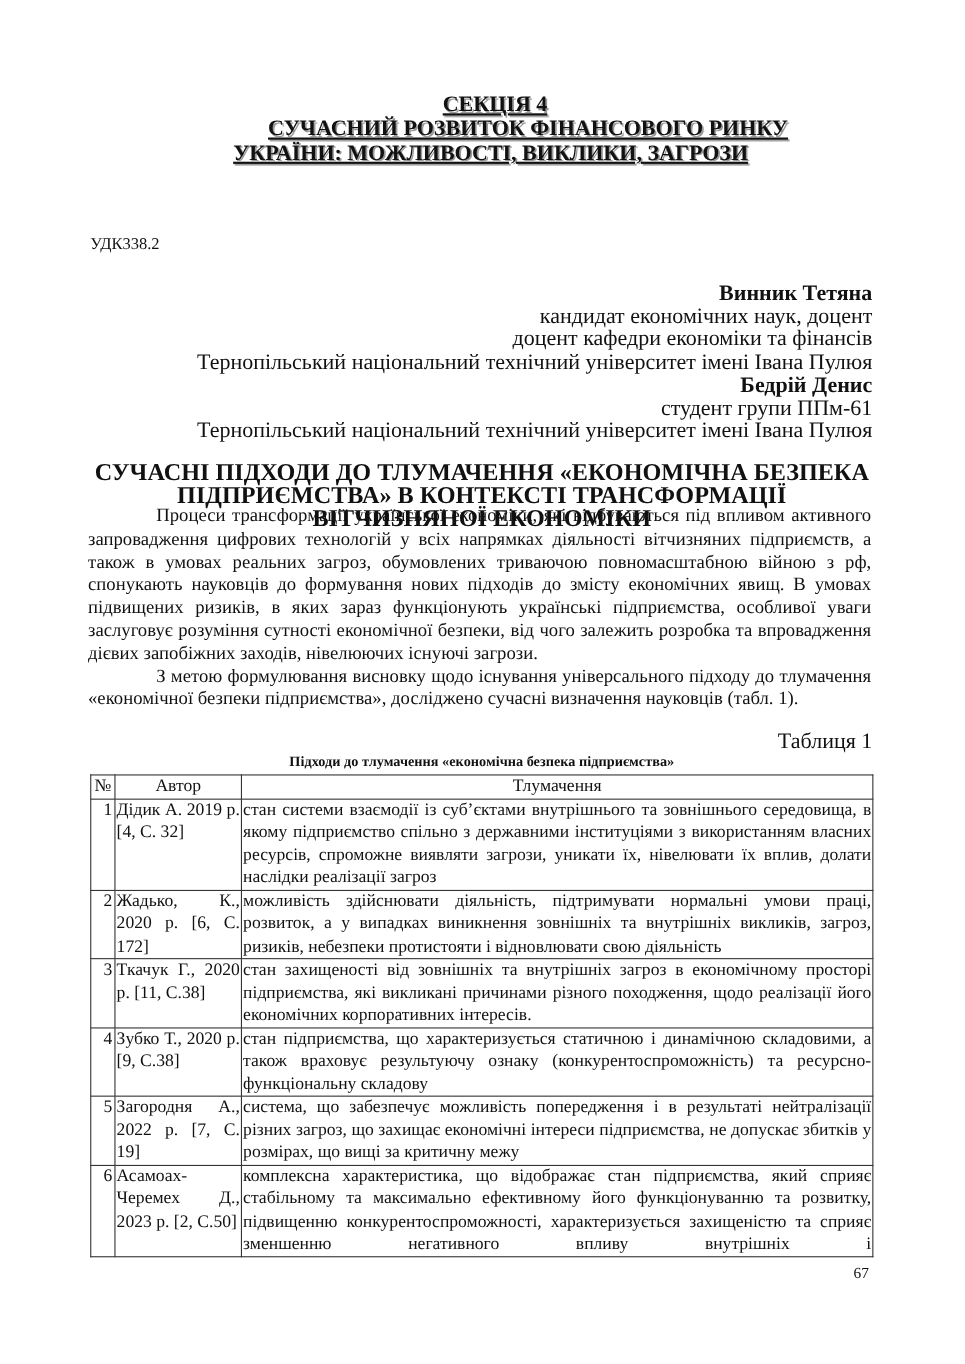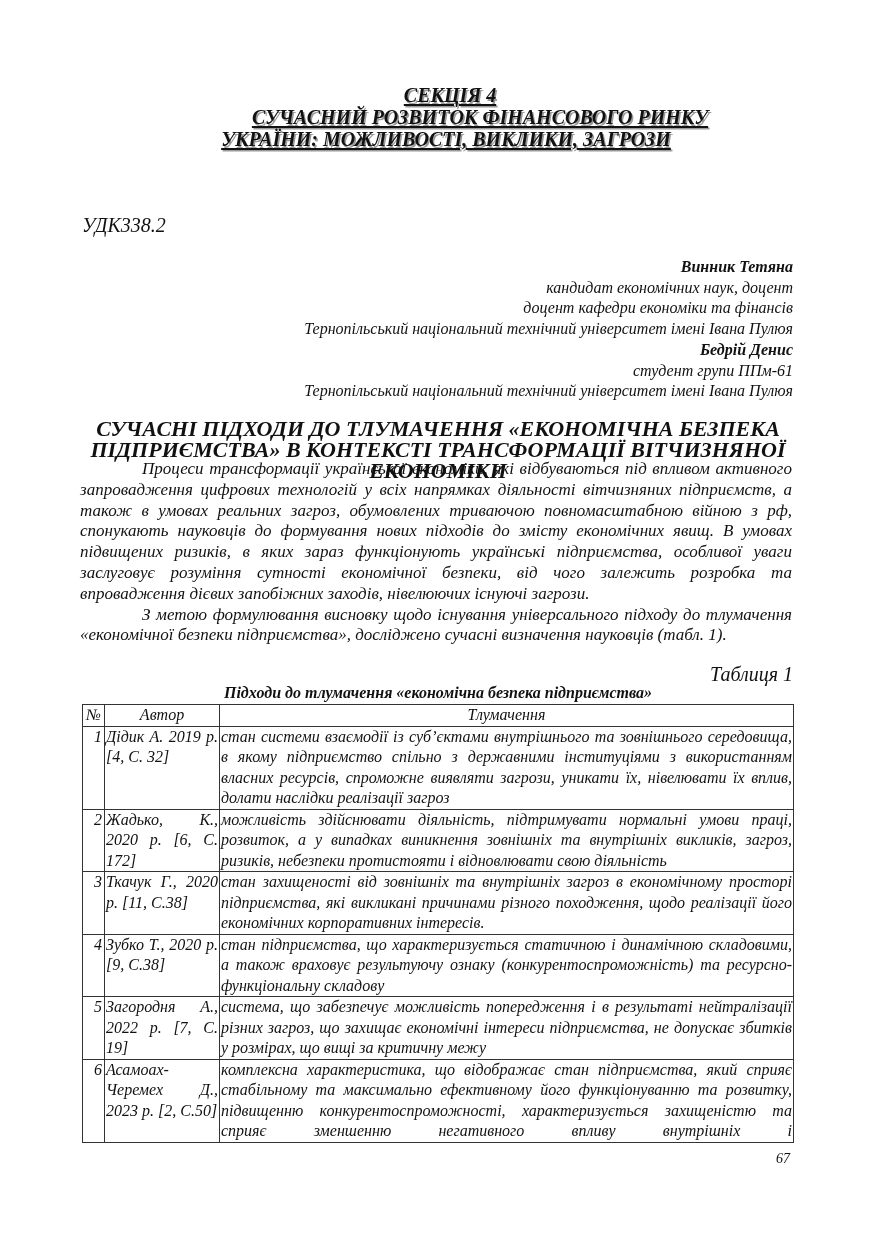--- a/index.html
+++ b/index.html
@@ -1,58 +1,58 @@
 <!DOCTYPE html>
 <html><head>
 <meta charset="utf-8">
 <style>
   html, body { margin: 0; padding: 0; background: #ffffff; }
   body {
     width: 877px; height: 1240px; position: relative; overflow: hidden;
     font-family: "Liberation Serif", "DejaVu Serif", serif;
     color: #111111;
   }
-  .page { position: absolute; left: 0; top: 0; width: 877px; height: 1032px; font-style: italic; }
+  .page { position: absolute; left: 0; top: 0; width: 877px; height: 1032px; }
 
   .section-title {
     position: absolute; left: 150px; width: 600px; top: 84px;
     text-align: center; font-weight: bold; font-size: 20px; line-height: 22px;
     text-shadow: 1.5px 1.5px 0 #9a9a9a;
   }
   .section-title .ln { display: block; }
   .section-title .u { text-decoration: underline; text-decoration-thickness: 2px; text-underline-offset: 2px; }
   .section-title .ln1 { padding-left: 0; }
   .section-title .ln2 { padding-left: 60px; }
   .section-title .ln3 { padding-left: 0; margin-left: -8px; }
 
-  .udk { position: absolute; left: 82px; top: 214px; font-size: 20px; }
+  .udk { position: absolute; left: 82px; top: 214px; font-size: 15px; }
 
   .authors {
     position: absolute; right: 84px; top: 257px; text-align: right;
-    font-size: 16px; line-height: 20.7px;
+    font-size: 20px; line-height: 20.7px;
   }
   .authors .name { font-weight: bold; }
 
   .article-title {
     position: absolute; left: 82px; width: 712px; top: 418px;
     text-align: center; font-weight: bold; font-size: 22px; line-height: 21px;
   }
 
   .body-text {
     position: absolute; left: 80px; width: 712px; top: 459px;
     font-size: 17px; line-height: 20.8px; text-align: justify;
   }
   .body-text p { margin: 0; text-indent: 62px; }
 
   .table-label {
     position: absolute; right: 84px; top: 663px; font-size: 20px;
   }
   .table-caption {
     position: absolute; left: 82px; width: 712px; top: 684px;
-    text-align: center; font-weight: bold; font-size: 16px;
+    text-align: center; font-weight: bold; font-size: 13px;
   }
 
   table.approaches {
     position: absolute; left: 82px; top: 704px; width: 712px;
     border-collapse: collapse; font-size: 16px; line-height: 20.5px;
   }
   table.approaches th, table.approaches td {
     border: 1px solid #333333; padding: 0 1px; vertical-align: top;
   }
   table.approaches th { font-weight: normal; text-align: center; }

